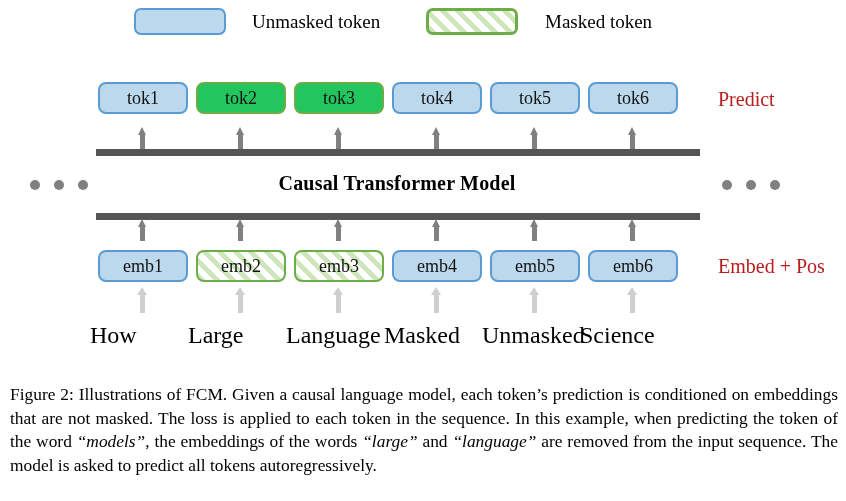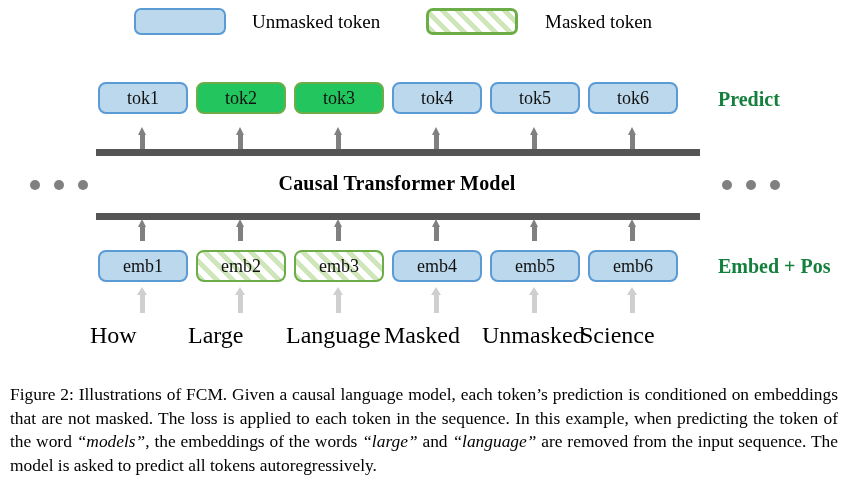--- a/index.html
+++ b/index.html
@@ -171,23 +171,22 @@
     background: #808080;
   }
   #dots-left  { left: 30px;  top: 180px; }
   #dots-right { left: 722px; top: 180px; }
 
   
   .side-label {
     position: absolute;
     left: 718px;
     font-size: 20px;
-    color: #15803d;
+    color: #b91c1c;
     white-space: nowrap;
-    font-weight: bold;
   }
   #label-predict { top: 88px; }
   #label-embed   { top: 255px; }
 
   
   .word {
     position: absolute;
     top: 322px;
     width: 98px;
     margin-left: -4px;

